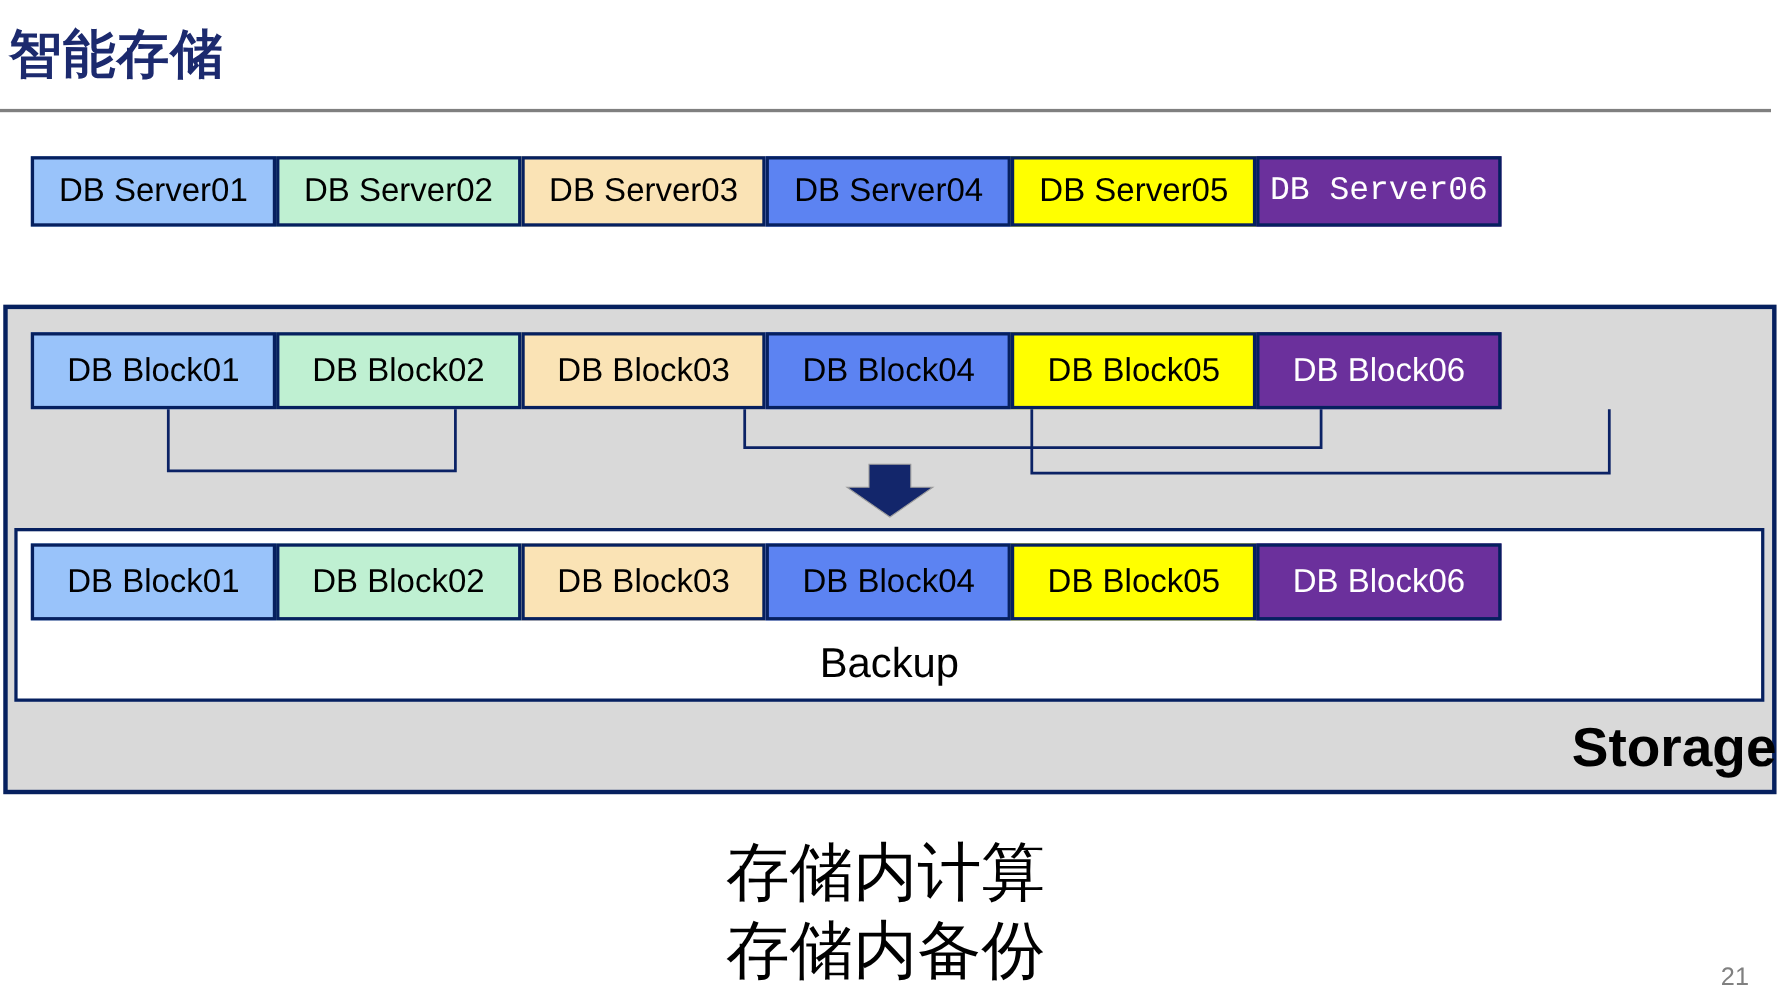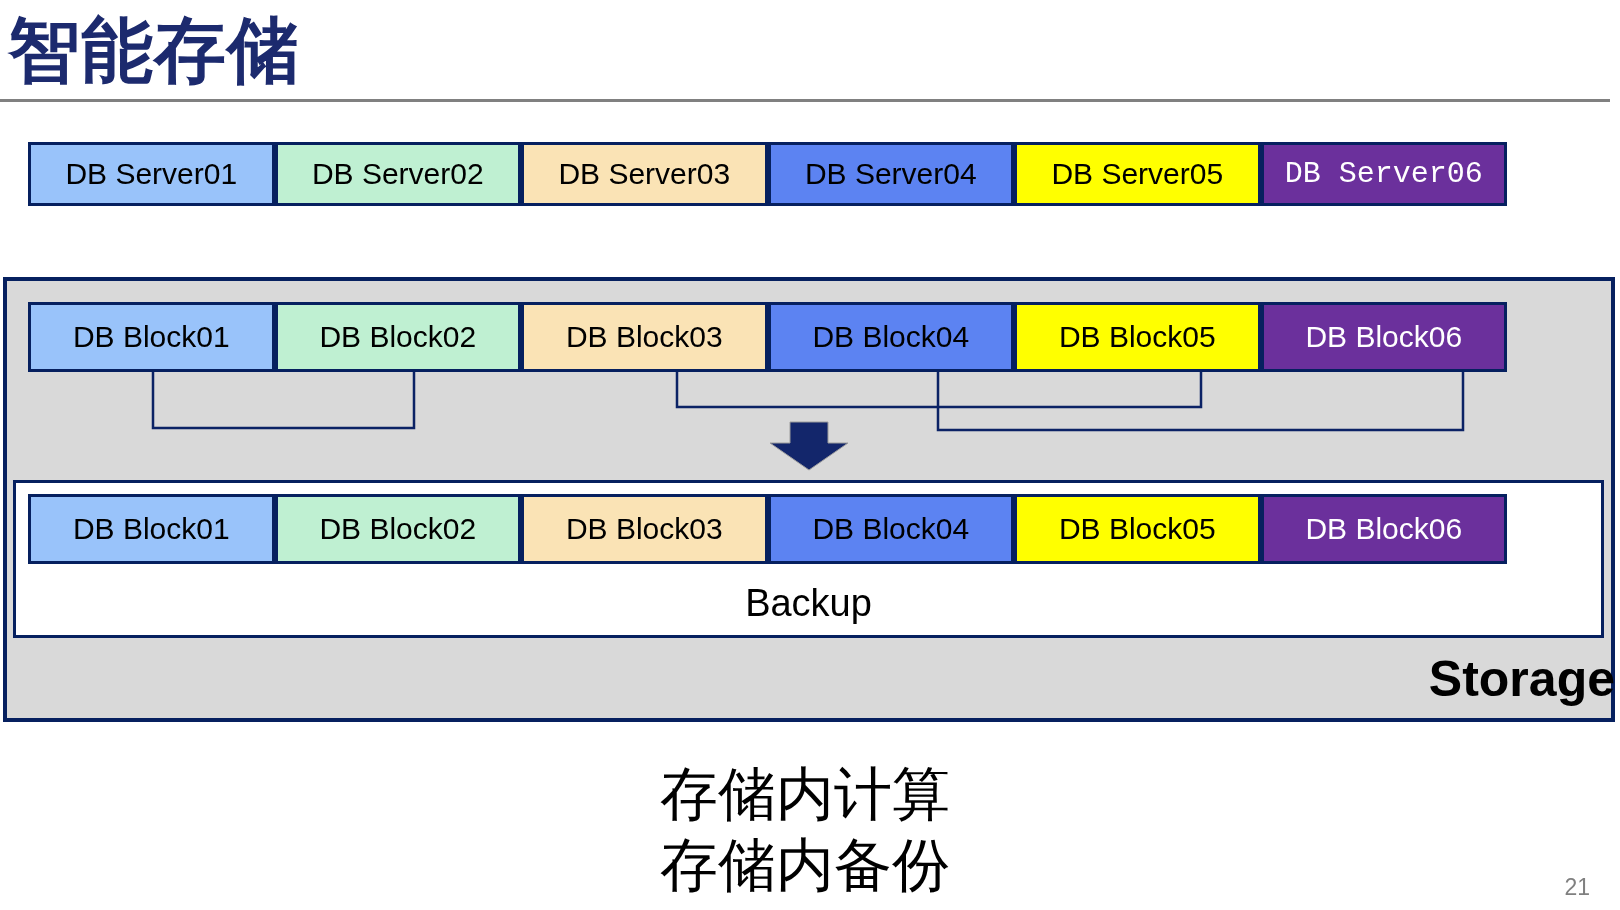--- a/index.html
+++ b/index.html
@@ -5,29 +5,29 @@
   html,body{margin:0;padding:0;background:#ffffff;}
   .slide{
     position:relative;
     width:1620px;height:910px;
     background:#ffffff;
     overflow:hidden;
     font-family:"Liberation Sans","DejaVu Sans",sans-serif;
   }
   .title{
     position:absolute;left:8px;top:2px;
-    font-size:72px;font-weight:700;line-height:96px;
+    font-size:48px;font-weight:700;line-height:96px;
     color:#1C2A6E;letter-spacing:1px;white-space:nowrap;
   }
   .title-rule{
     position:absolute;left:0;top:99px;width:1610px;height:3px;
     background:#808080;
   }
   .row{
-    position:absolute;left:28px;width:1479px;
+    position:absolute;left:28px;width:1337px;
     display:flex;justify-content:space-between;
   }
   .row-servers{top:142px;height:64px;}
   .row-blocks-top{top:302px;height:70px;}
   .row-blocks-bottom{top:494px;height:70px;}
   .box{
     width:249px;height:100%;
     box-sizing:border-box;
     border:3px solid #06205F;
     display:flex;align-items:center;justify-content:center;

